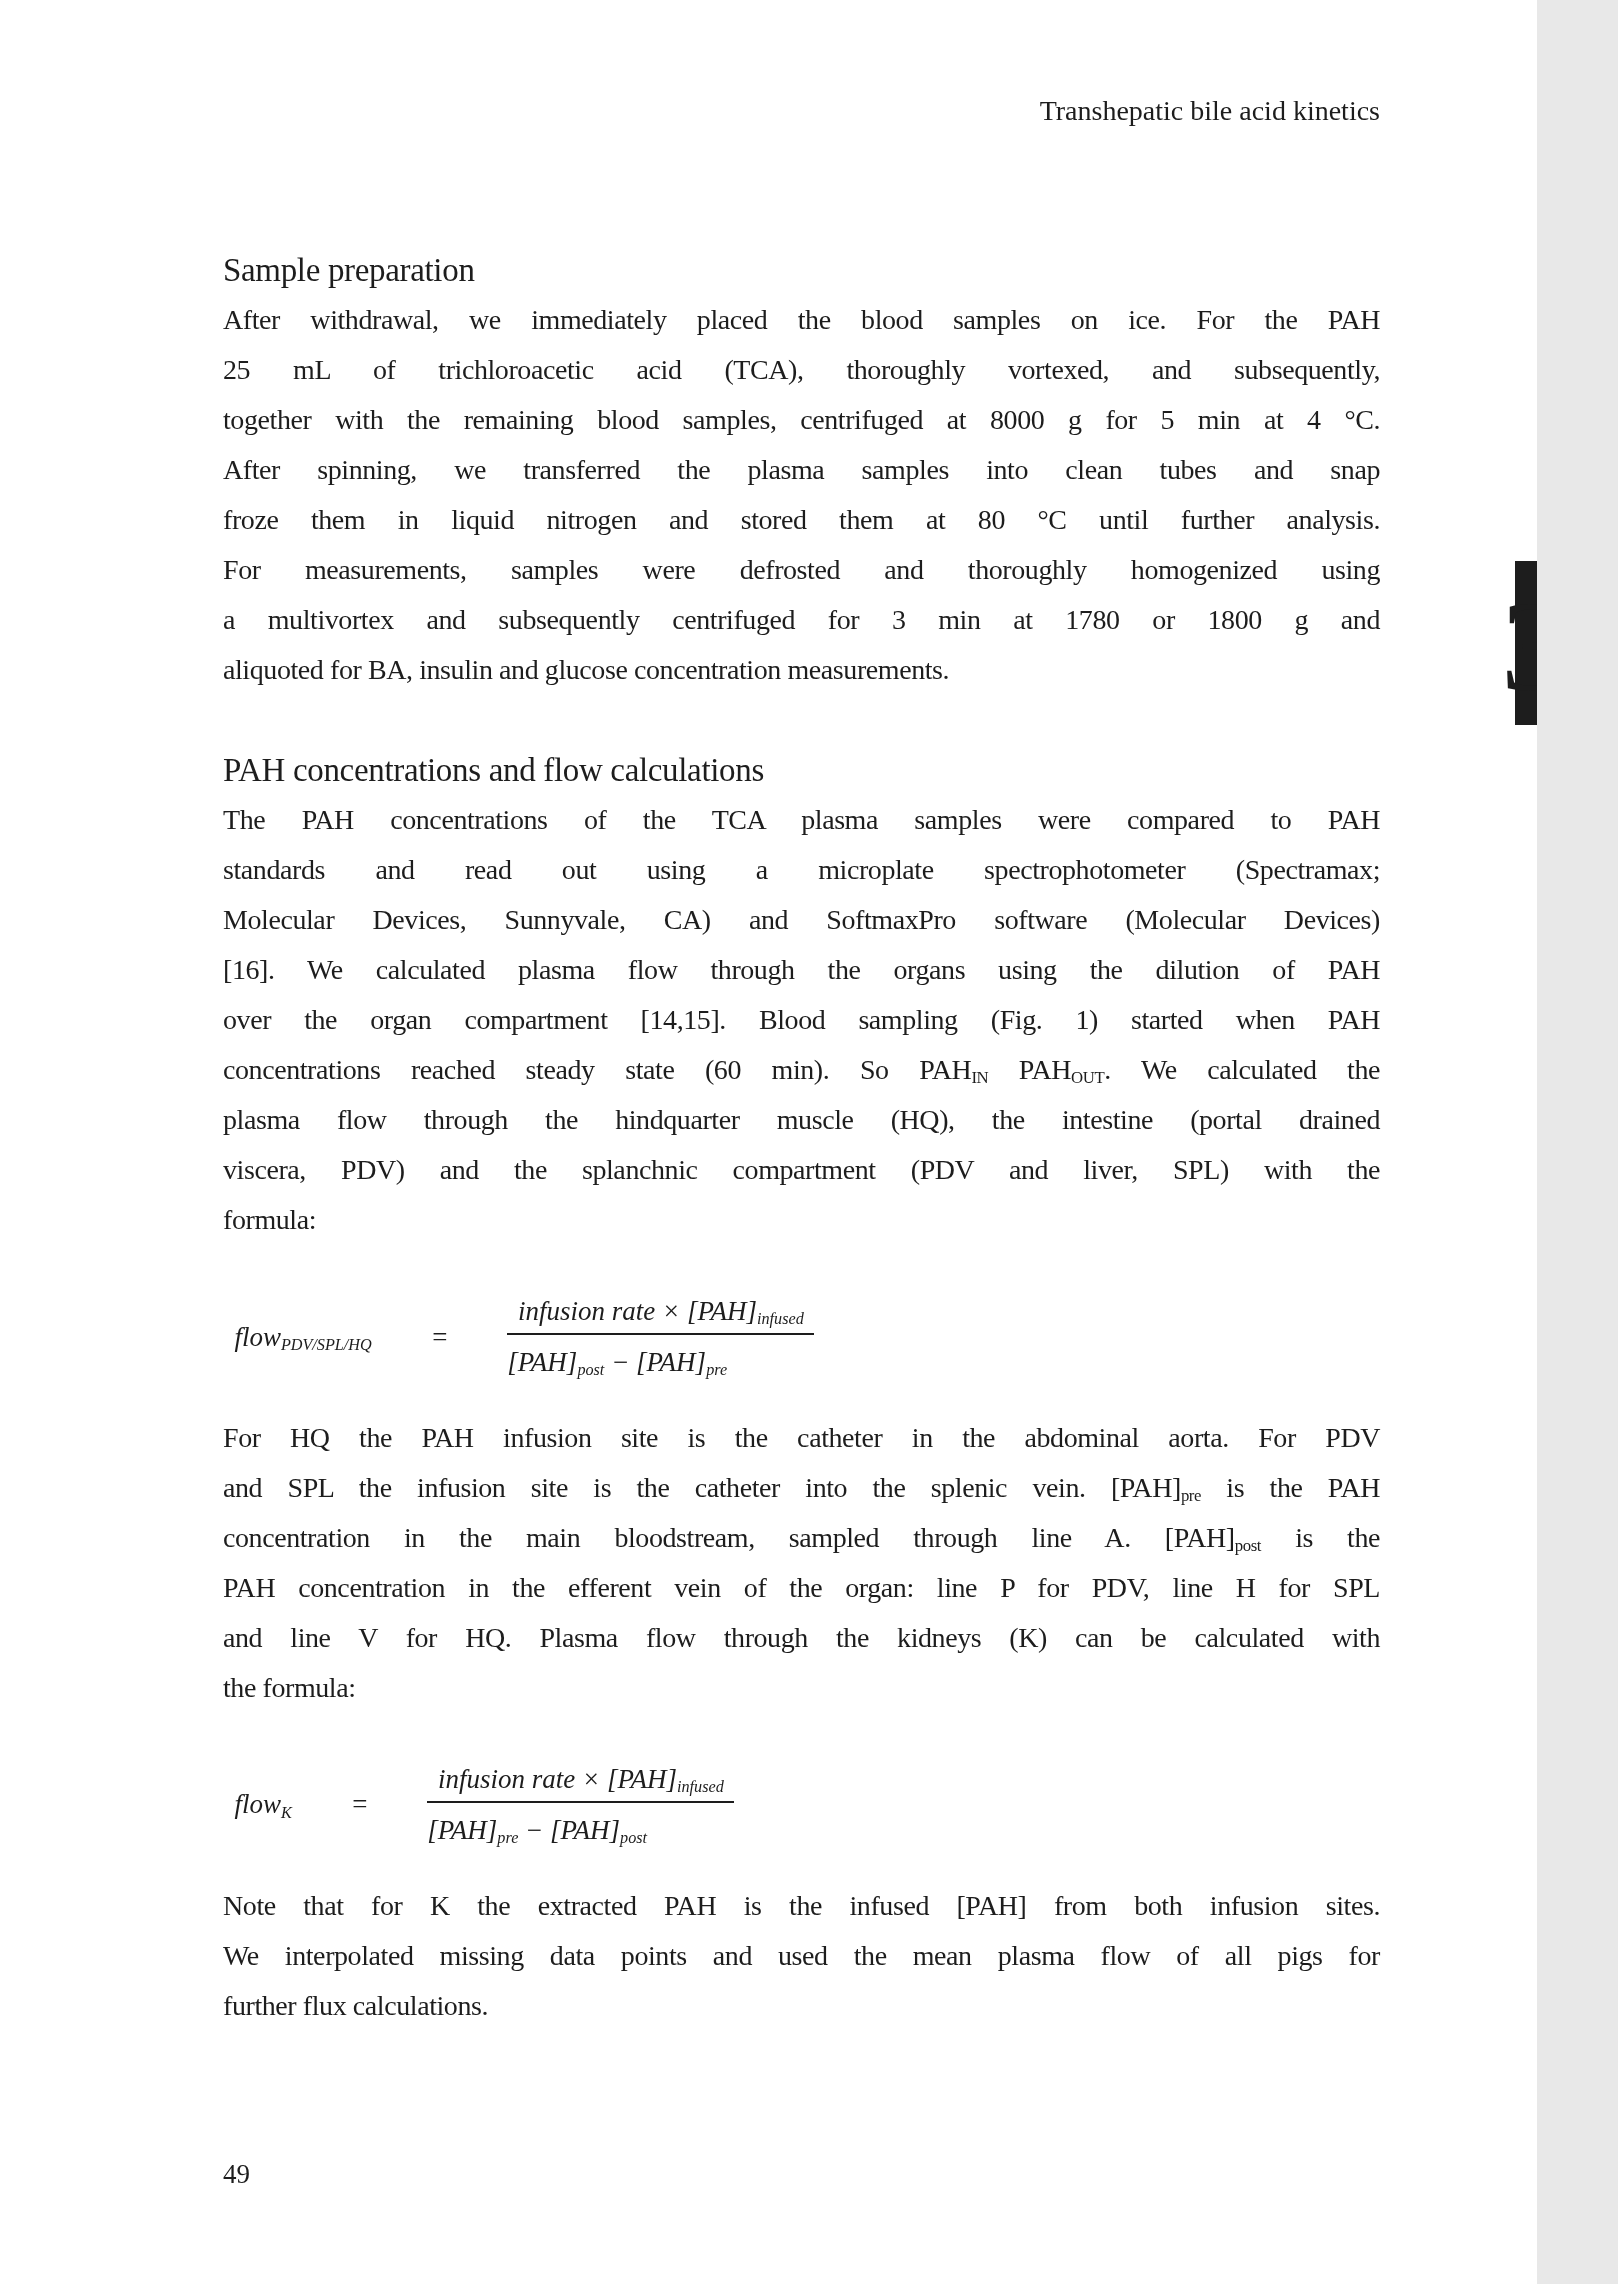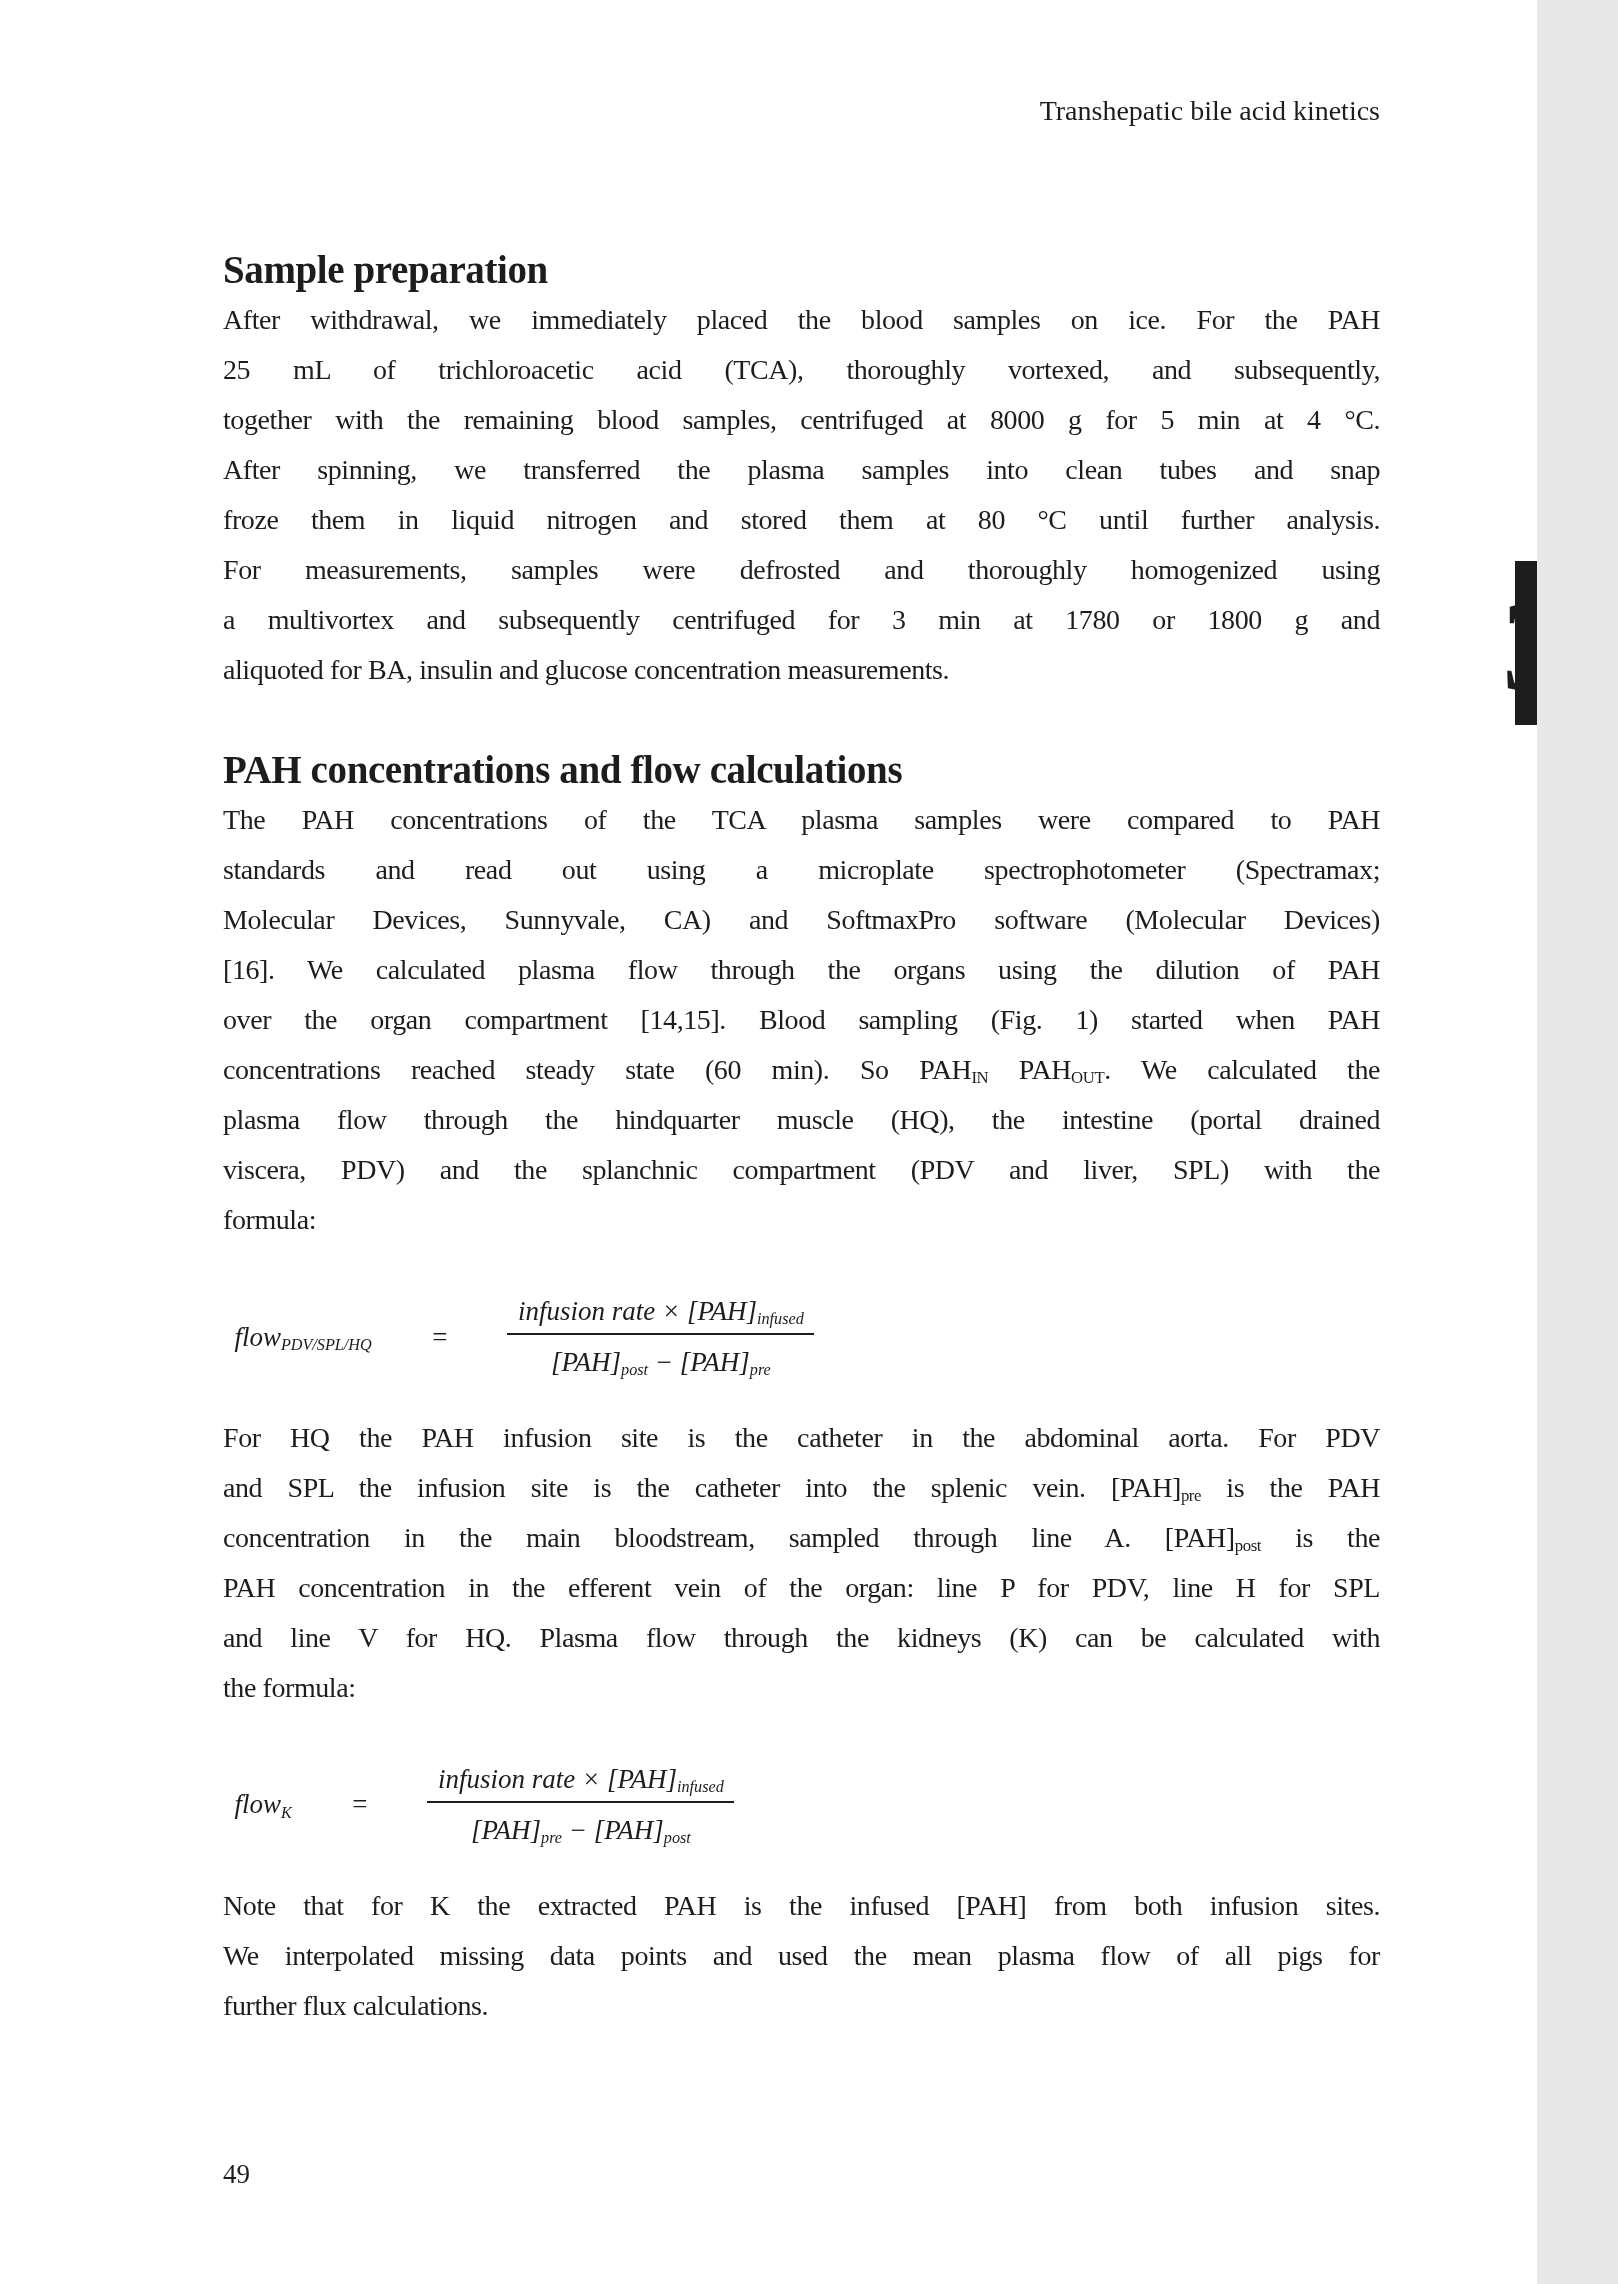--- a/index.html
+++ b/index.html
@@ -41,22 +41,22 @@
     line-height: 1;
     color: #1d1d1d;
   }
   .content {
     position: absolute;
     top: 245px;
     left: 223px;
     width: 1157px;
   }
   .section-heading {
-    font-size: 39px;
-    font-weight: bold;
+    font-size: 33px;
+    font-weight: normal;
     line-height: 50px;
     margin: 0;
     letter-spacing: -0.01em;
   }
   .paragraph { margin: 0 0 50px 0; }
   .line {
     font-size: 28px;
     line-height: 50px;
     letter-spacing: -0.015em;
     text-align: justify;
@@ -78,21 +78,21 @@
     font-style: italic;
     font-size: 27px;
     line-height: 1.2;
     gap: 48px;
   }
   .formula-lhs { white-space: nowrap; }
   .formula-eq { margin: 0 10.7px; }
   .frac {
     display: inline-flex;
     flex-direction: column;
-    text-align: center;
+    text-align: left;
     vertical-align: middle;
   }
   .frac .num {
     border-bottom: 2.3px solid #1d1d1d;
     padding: 0 10.7px 6px 10.7px;
   }
   .frac .den { padding-top: 11px; }
   .page-number {
     position: absolute;
     top: 2158px;

